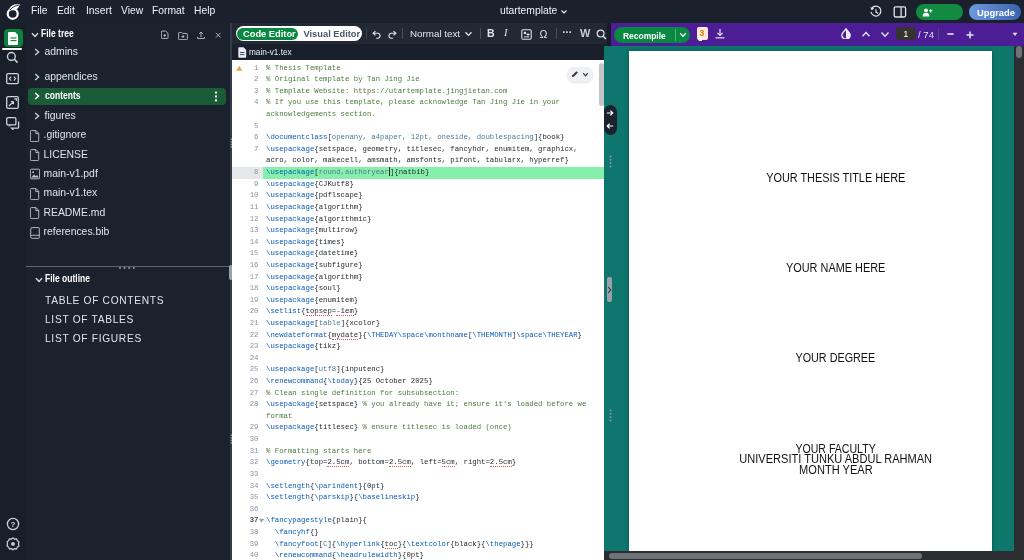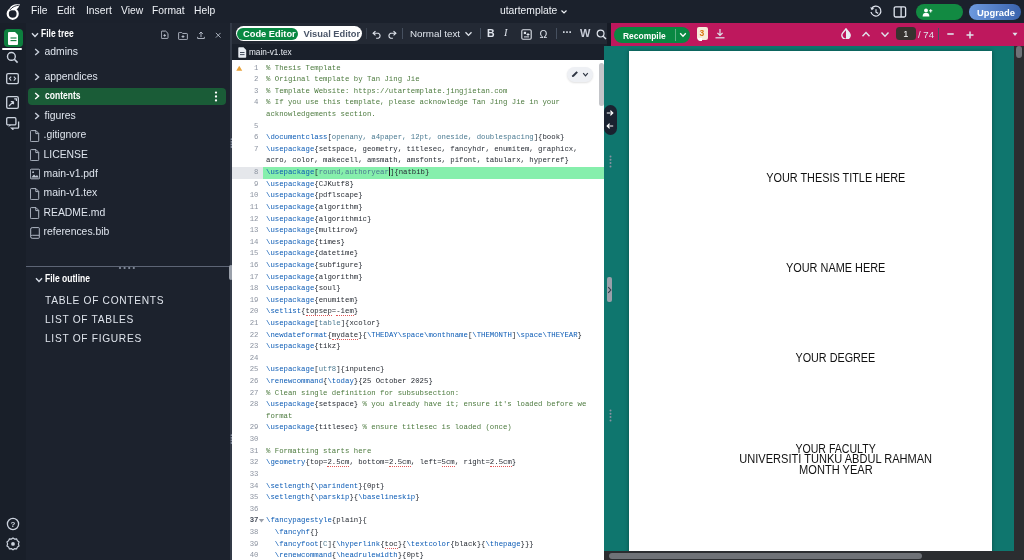--- a/index.html
+++ b/index.html
@@ -29,21 +29,21 @@
   .cd { padding-left:3px; flex:none; }
   .k { color:#0b5bb5; }
   .a { color:#4c7b92; }
   .c { color:#4c7a3e; }
   .sq { border-bottom:1px dotted #e05555; }
   #cursor { display:inline-block; width:0; height:8.5px; border-left:1px solid #222; vertical-align:-1.5px; }
   .hl .ln { background:#e5e7eb; }
   .hl .cd { background:#86efac; width:341px; }
 
   
-  #pdftoolbar { left:611px; top:23px; width:413px; height:23px; background:#be185d; }
+  #pdftoolbar { left:611px; top:23px; width:413px; height:23px; background:#4c1d95; }
   #tbsep { left:607px; top:23px; width:4px; height:23px; background:#161b25; }
   #viewer { left:604px; top:46px; width:420px; height:514px; background:#0f766e; }
   #page { position:absolute; left:25px; top:5px; width:363px; height:513px; background:#fff; box-shadow:0 0 4px rgba(0,0,0,.35); }
   .ptxt { position:absolute; left:90px; right:40px; text-align:center; color:#111; font-size:12px; line-height:12px; }
   .sx { display:inline-block; }
 </style>
 </head>
 <body>
 
 <div class="abs" id="menubar">

